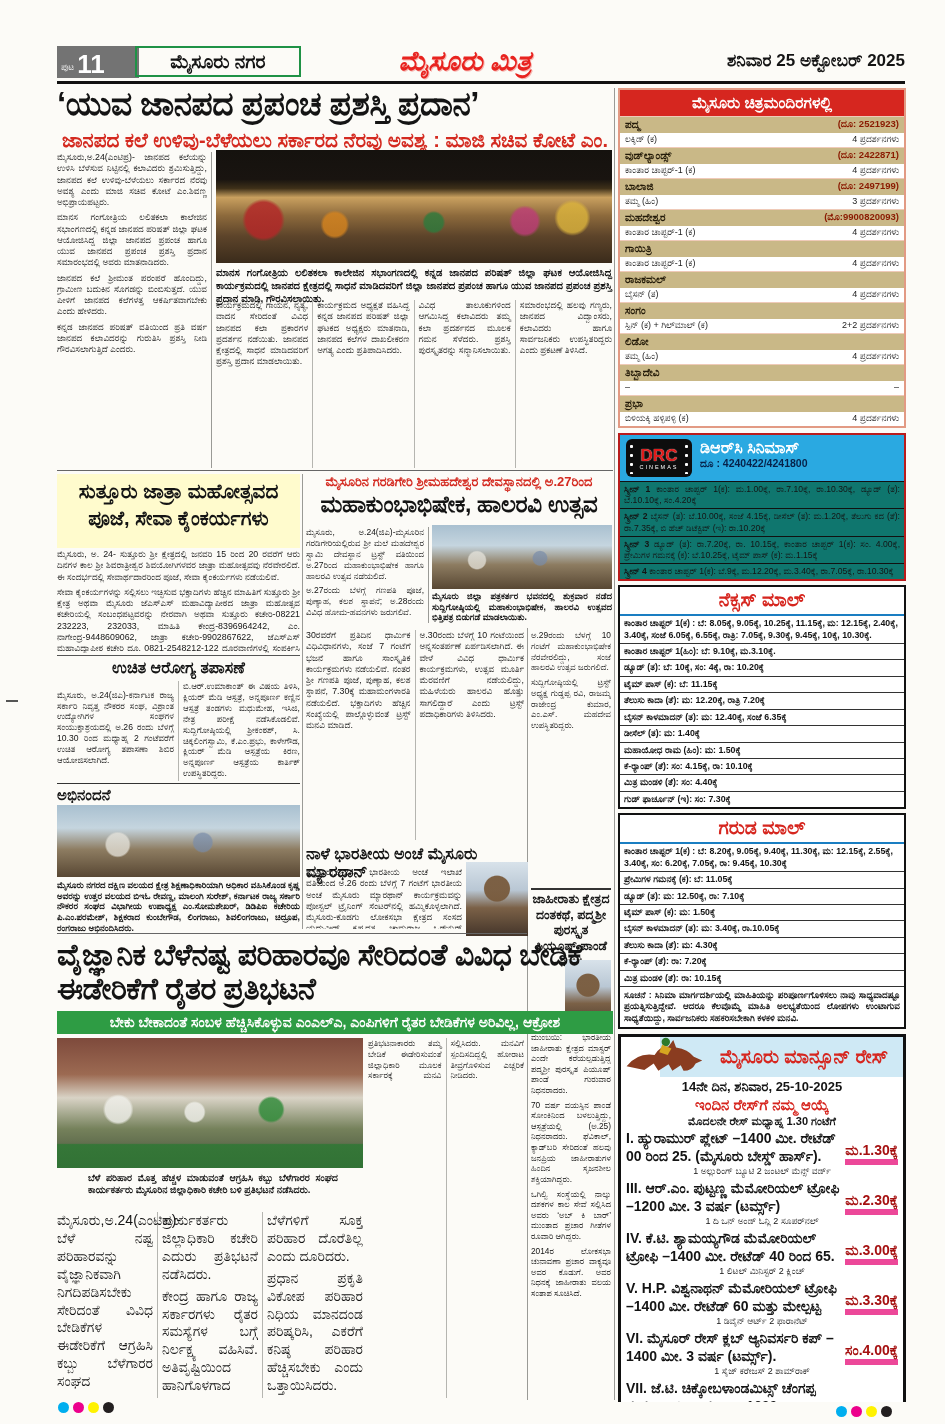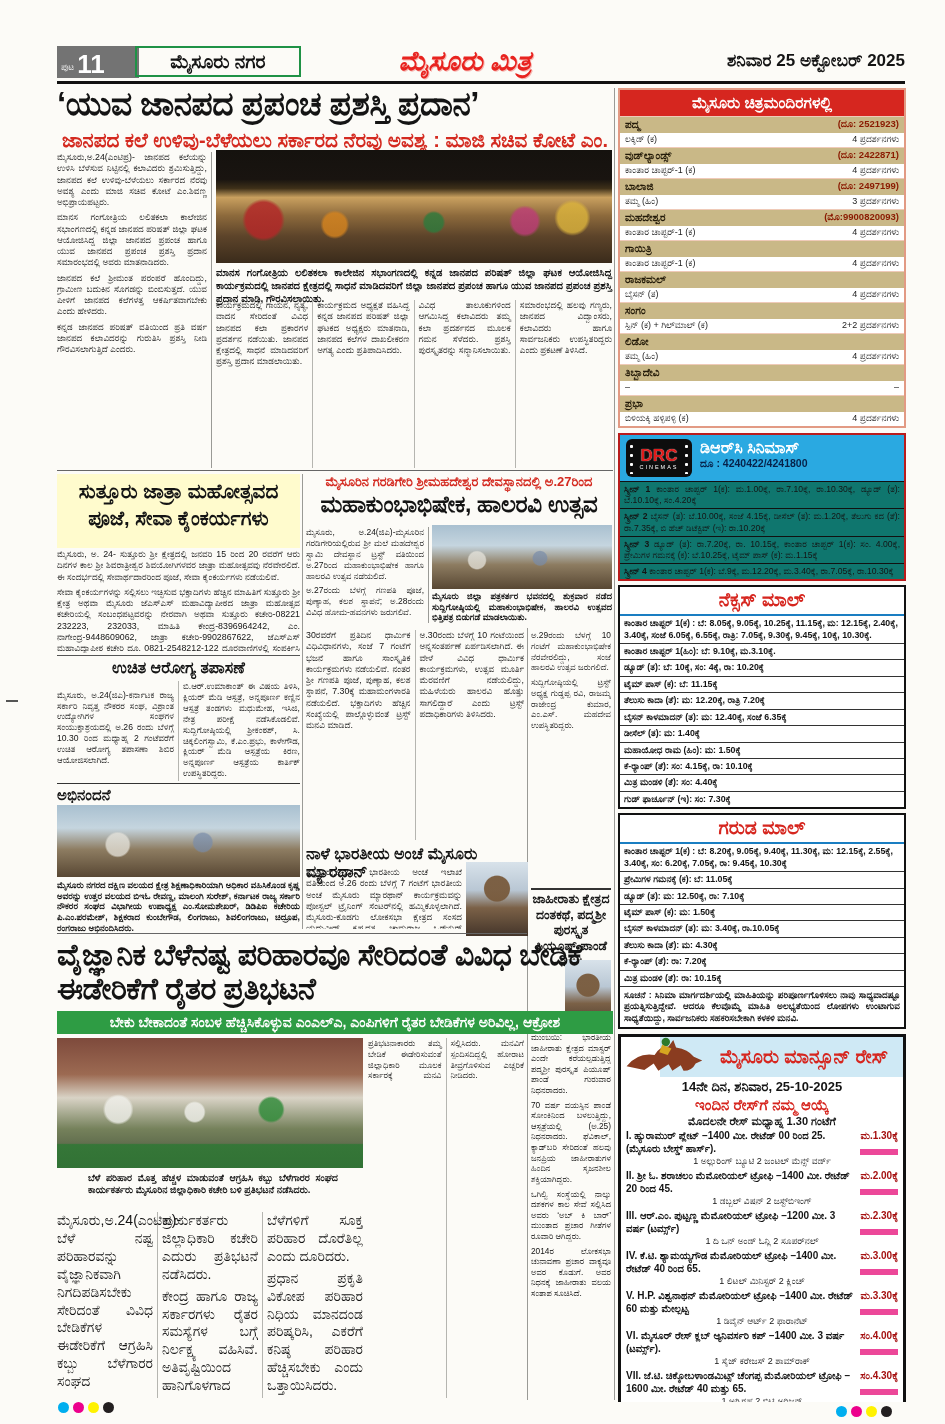--- a/index.html
+++ b/index.html
@@ -88,21 +88,21 @@
   
   .race-box{margin-top:5px;border:3px solid #111;background:#fff;position:relative;}
   .race-header{display:flex;align-items:center;background:linear-gradient(90deg,#fff 0 14%,#cfe9f5 14% 100%);height:40px;}
   .race-horse{width:84px;flex:0 0 84px;}
   .race-title{flex:1;color:#d6261f;font-weight:bold;font-size:19px;text-align:center;}
   .race-day{font-weight:bold;font-size:13px;text-align:center;margin-top:2px;}
   .race-pick-title{color:#d6261f;font-weight:bold;font-size:15px;text-align:center;margin-top:1px;}
   .race-first{font-weight:bold;font-size:11px;text-align:center;margin:1px 0 2px 0;}
   .race-list{padding:0 5px;}
   .race-item{margin-bottom:2px;}
-  .race-head-row{display:flex;font-size:10px;font-weight:bold;line-height:1.25;}
+  .race-head-row{display:flex;align-items:flex-end;font-size:14px;font-weight:bold;line-height:1.25;}
   .race-head-row .ttl{flex:1;}
   .race-time{color:#a51010;border-bottom:6px solid #ec4899;margin-left:4px;white-space:nowrap;}
   .race-picks{font-size:9px;text-align:center;padding:1px 0 1px 0;}
   
   .dots{display:flex;gap:4px;}
   .dot{width:11px;height:11px;border-radius:50%;}
 </style>
 </head>
 <body>
 
@@ -408,27 +408,20 @@
       <div class="race-list">
 
           <div class="race-item">
             <div class="race-head-row">
               <span class="ttl">I. ಹ್ಯುರಾಮುರ್ ಪ್ಲೇಟ್ –1400 ಮೀ. ರೇಟೆಡ್ 00 ರಿಂದ 25. (ಮೈಸೂರು ಬೇಸ್ಡ್ ಹಾರ್ಸ್).</span>
               <span class="race-time">ಮ.1.30ಕ್ಕೆ</span>
             </div>
             <div class="race-picks">1 ಅಲ್ಲುರಿಂಗ್ ಬ್ಯೂಟಿ  2 ಜಂಟಲ್ ಮೆನ್ಸ್ ವರ್ಡ್</div>
           </div>
 
-          <div class="race-item">
-            <div class="race-head-row">
-              <span class="ttl">II. ಶ್ರೀ ಓ. ಶರಾಚಲಂ ಮೆಮೋರಿಯಲ್ ಟ್ರೋಫಿ –1400 ಮೀ. ರೇಟೆಡ್ 20 ರಿಂದ 45.</span>
-              <span class="race-time">ಮ.2.00ಕ್ಕೆ</span>
-            </div>
-            <div class="race-picks">1 ಡಬ್ಬಲ್ ವಿಷನ್  2 ಜಸ್ಟ್‌ಬಿಇಂಗ್</div>
-          </div>
 
           <div class="race-item">
             <div class="race-head-row">
               <span class="ttl">III. ಆರ್.ಎಂ. ಪುಟ್ಟಣ್ಣ ಮೆಮೋರಿಯಲ್ ಟ್ರೋಫಿ –1200 ಮೀ. 3 ವರ್ಷ (ಟರ್ಮ್ಸ್)</span>
               <span class="race-time">ಮ.2.30ಕ್ಕೆ</span>
             </div>
             <div class="race-picks">1 ದಿ ಒನ್ ಅಂಡ್ ಓನ್ಲಿ  2 ಸೂಪರ್‌ನಲ್</div>
           </div>
 
           <div class="race-item">

